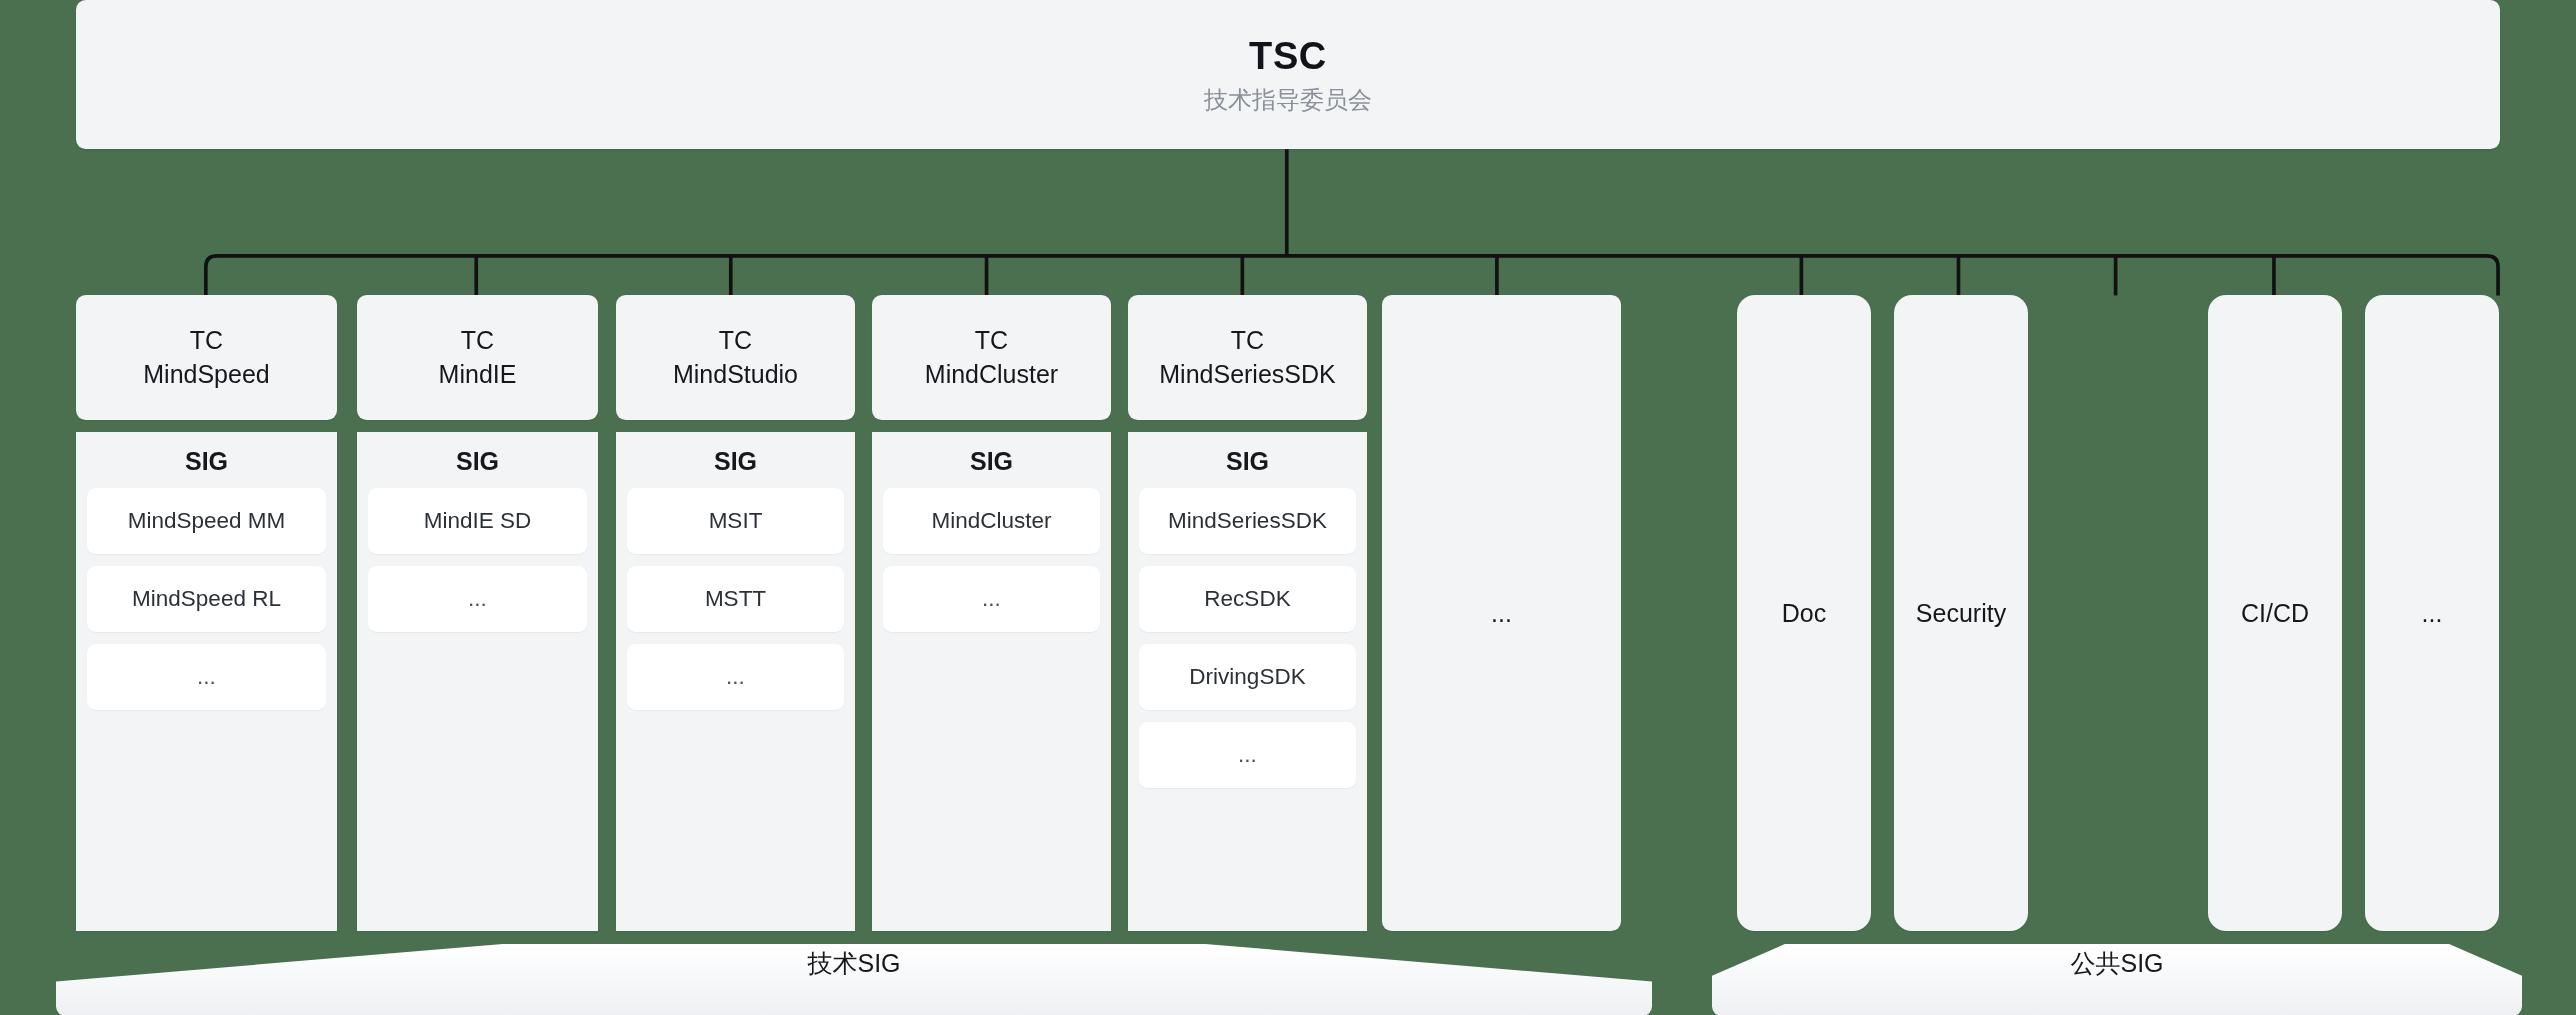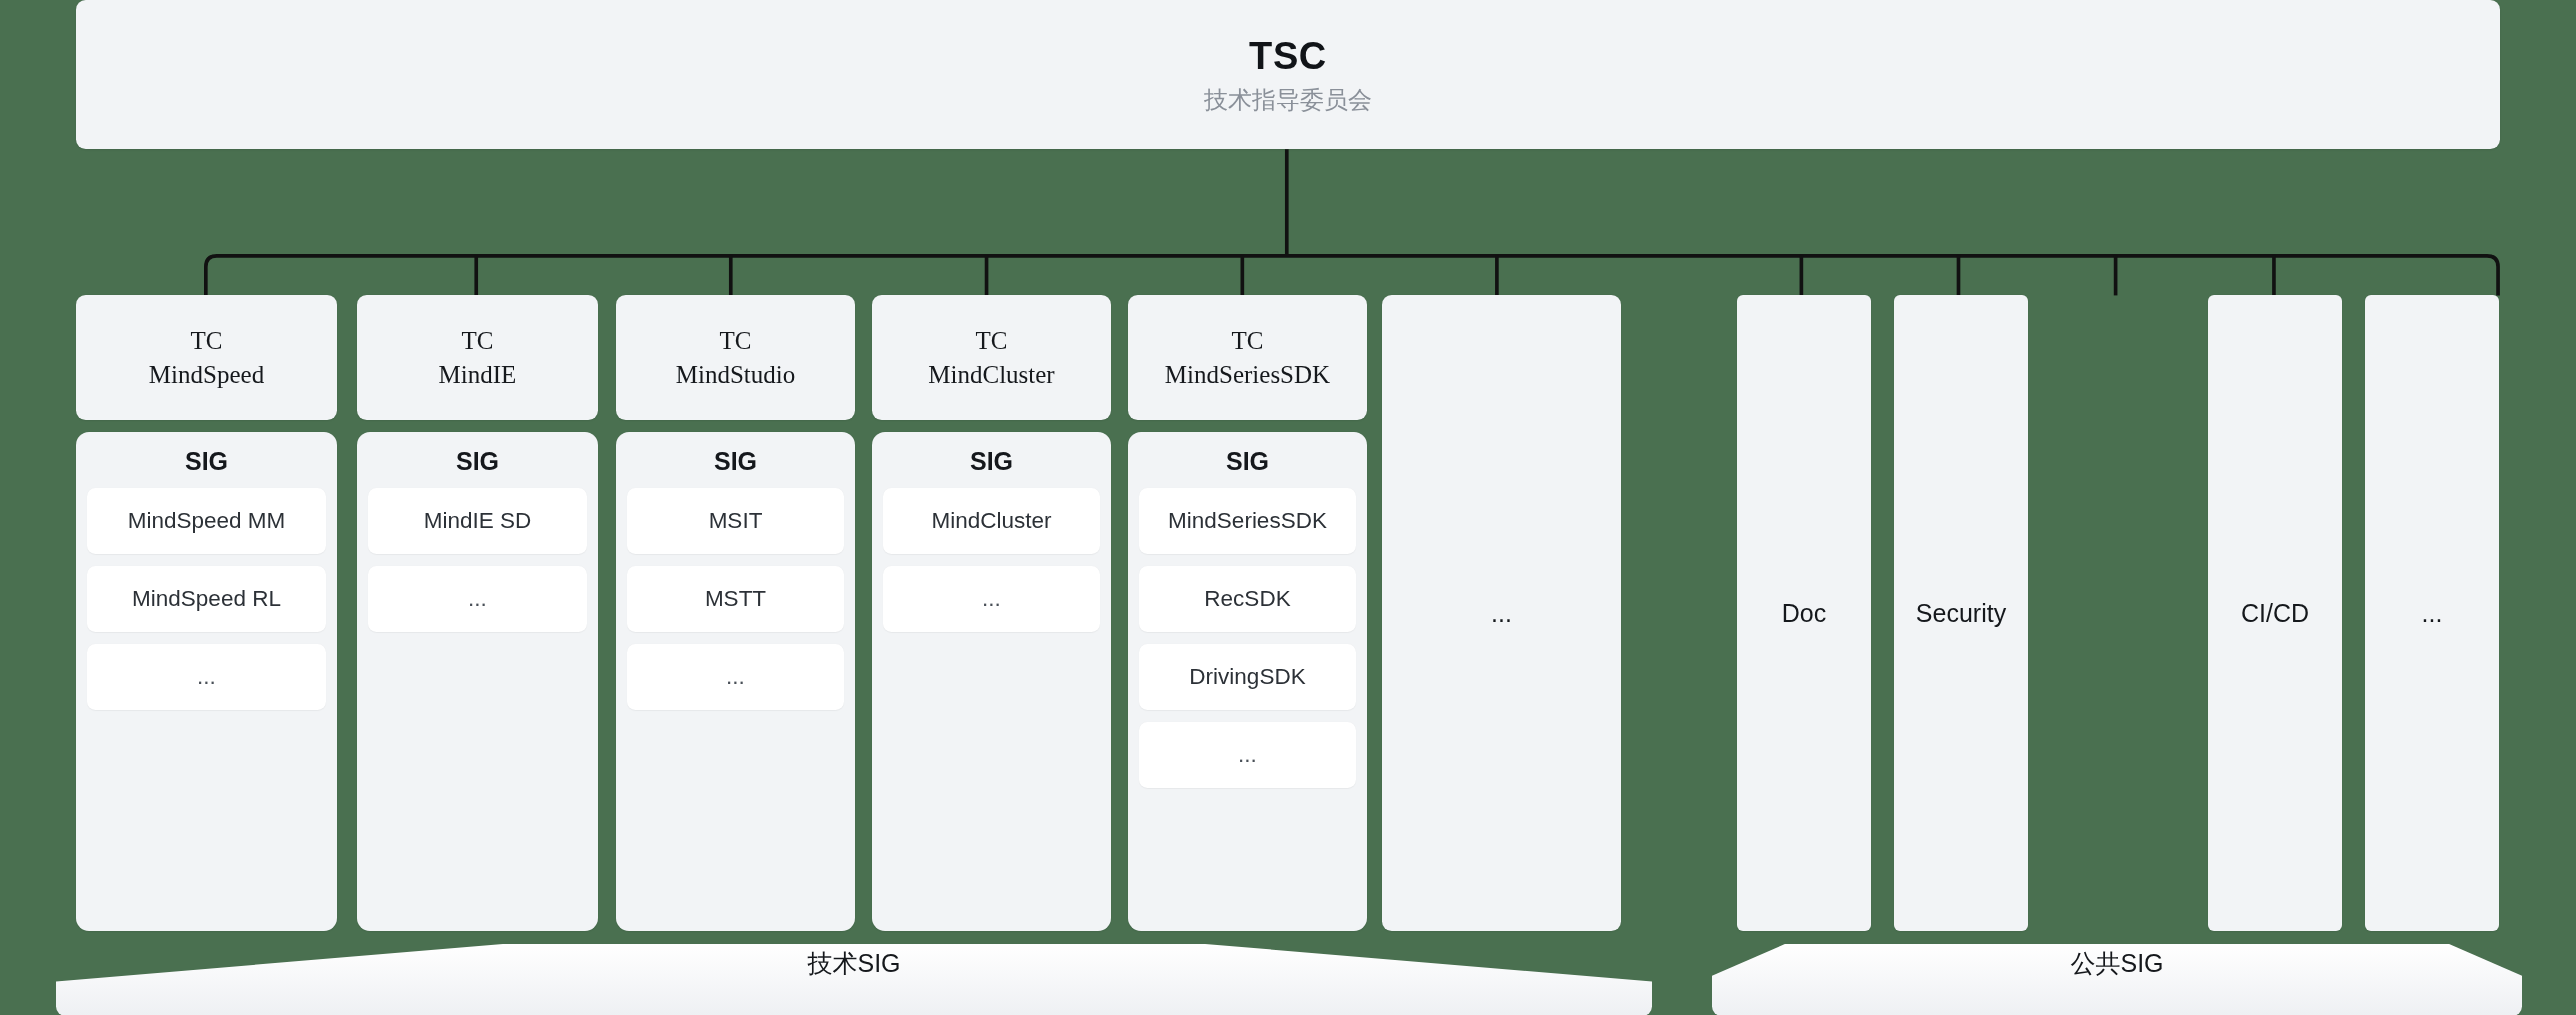--- a/index.html
+++ b/index.html
@@ -72,29 +72,28 @@
     align-items: center;
     justify-content: center;
     box-shadow: 0 0.6px 1.8px rgba(0,0,0,0.08);
   }
   .tc-line {
     font-size: 25px;
     color: #15181c;
     line-height: 1.35;
     text-align: right;
     white-space: nowrap;
-    font-family: Liberation Serif, serif;
   }
 
   .sig-card {
     margin-top: 11.6px;
     width: 100%;
     height: 499px;
     background: #f2f4f6;
-    border-radius: 13px;
+    border-radius: 0;
     box-shadow: 0 0.6px 1.8px rgba(0,0,0,0.08);
     padding-top: 13.4px;
     box-sizing: border-box;
   }
   .sig-heading {
     font-size: 25px;
     font-weight: bold;
     color: #15181c;
     text-align: center;
     line-height: 1.3;
@@ -126,21 +125,21 @@
     background: #f2f4f6;
     border-radius: 9.7px;
     display: flex;
     align-items: center;
     justify-content: center;
     font-size: 25px;
     color: #15181c;
     box-shadow: 0 0.6px 1.8px rgba(0,0,0,0.08);
     white-space: nowrap;
   }
-  .tall-card.narrow { border-radius: 6px; }
+  .tall-card.narrow { border-radius: 18px; }
 
   
   .banner {
     position: absolute;
     bottom: 0;
     height: 72px;
   }
   .banner .shape {
     position: absolute;
     inset: 0;

